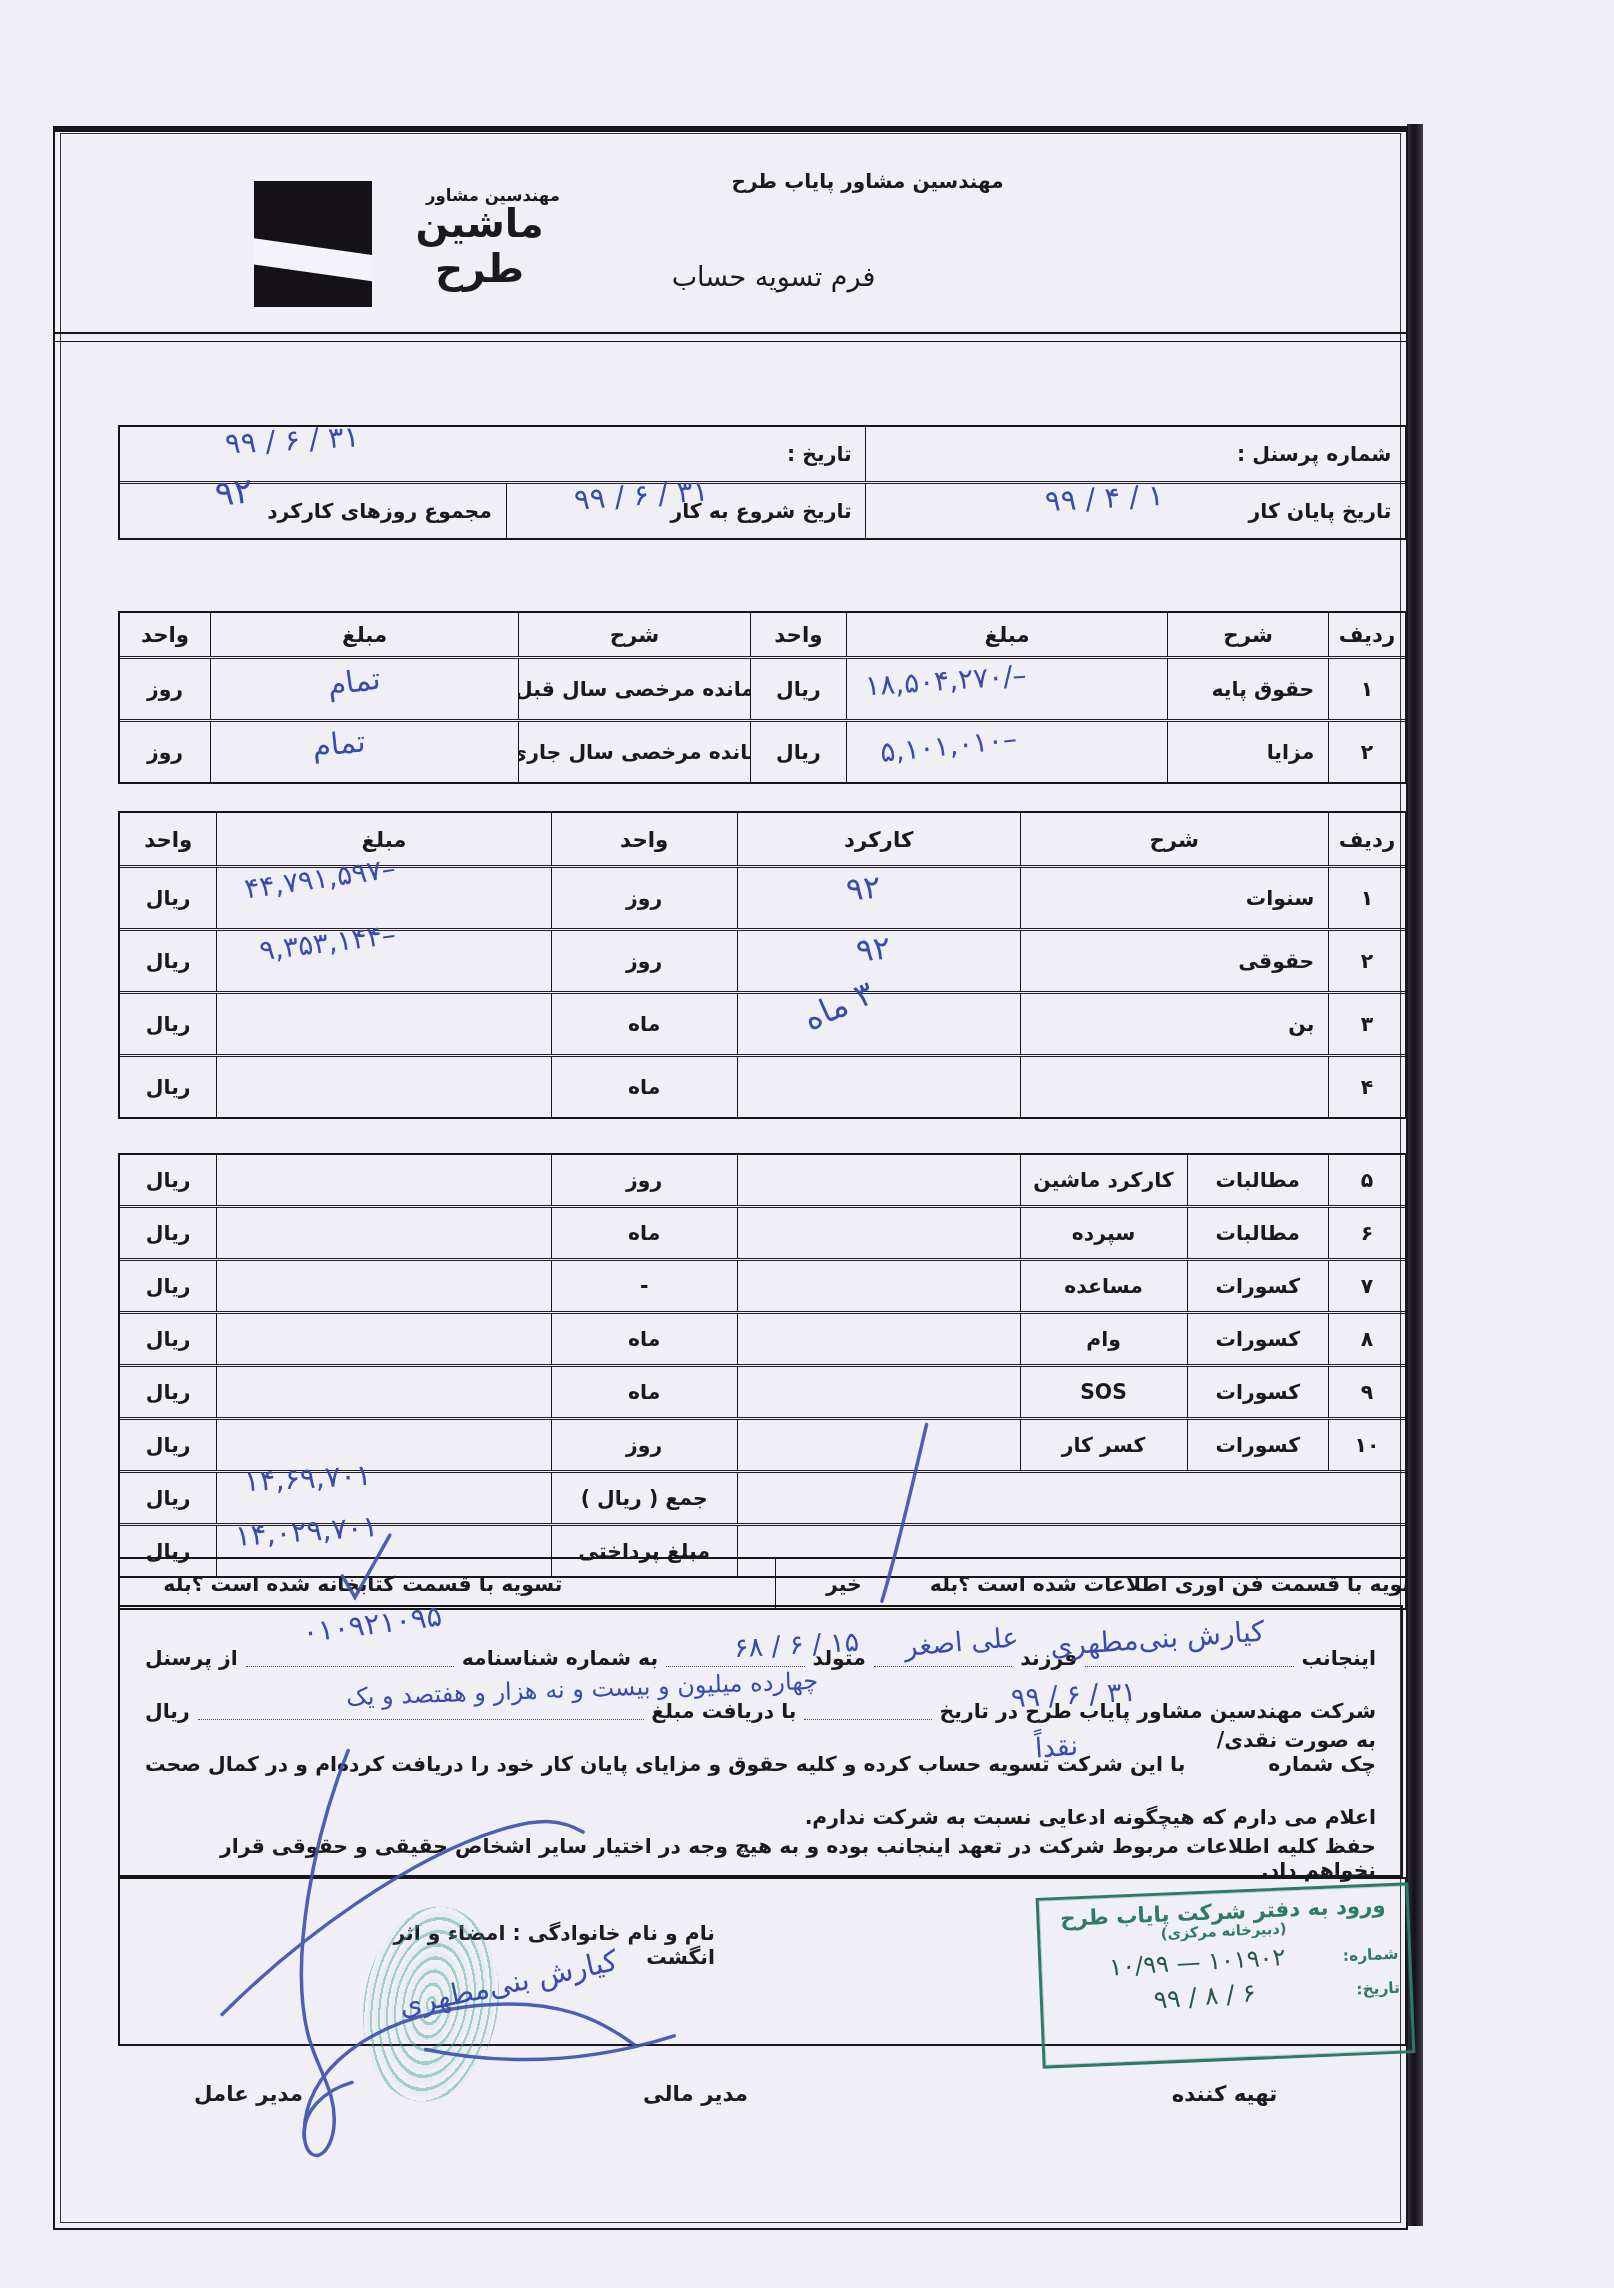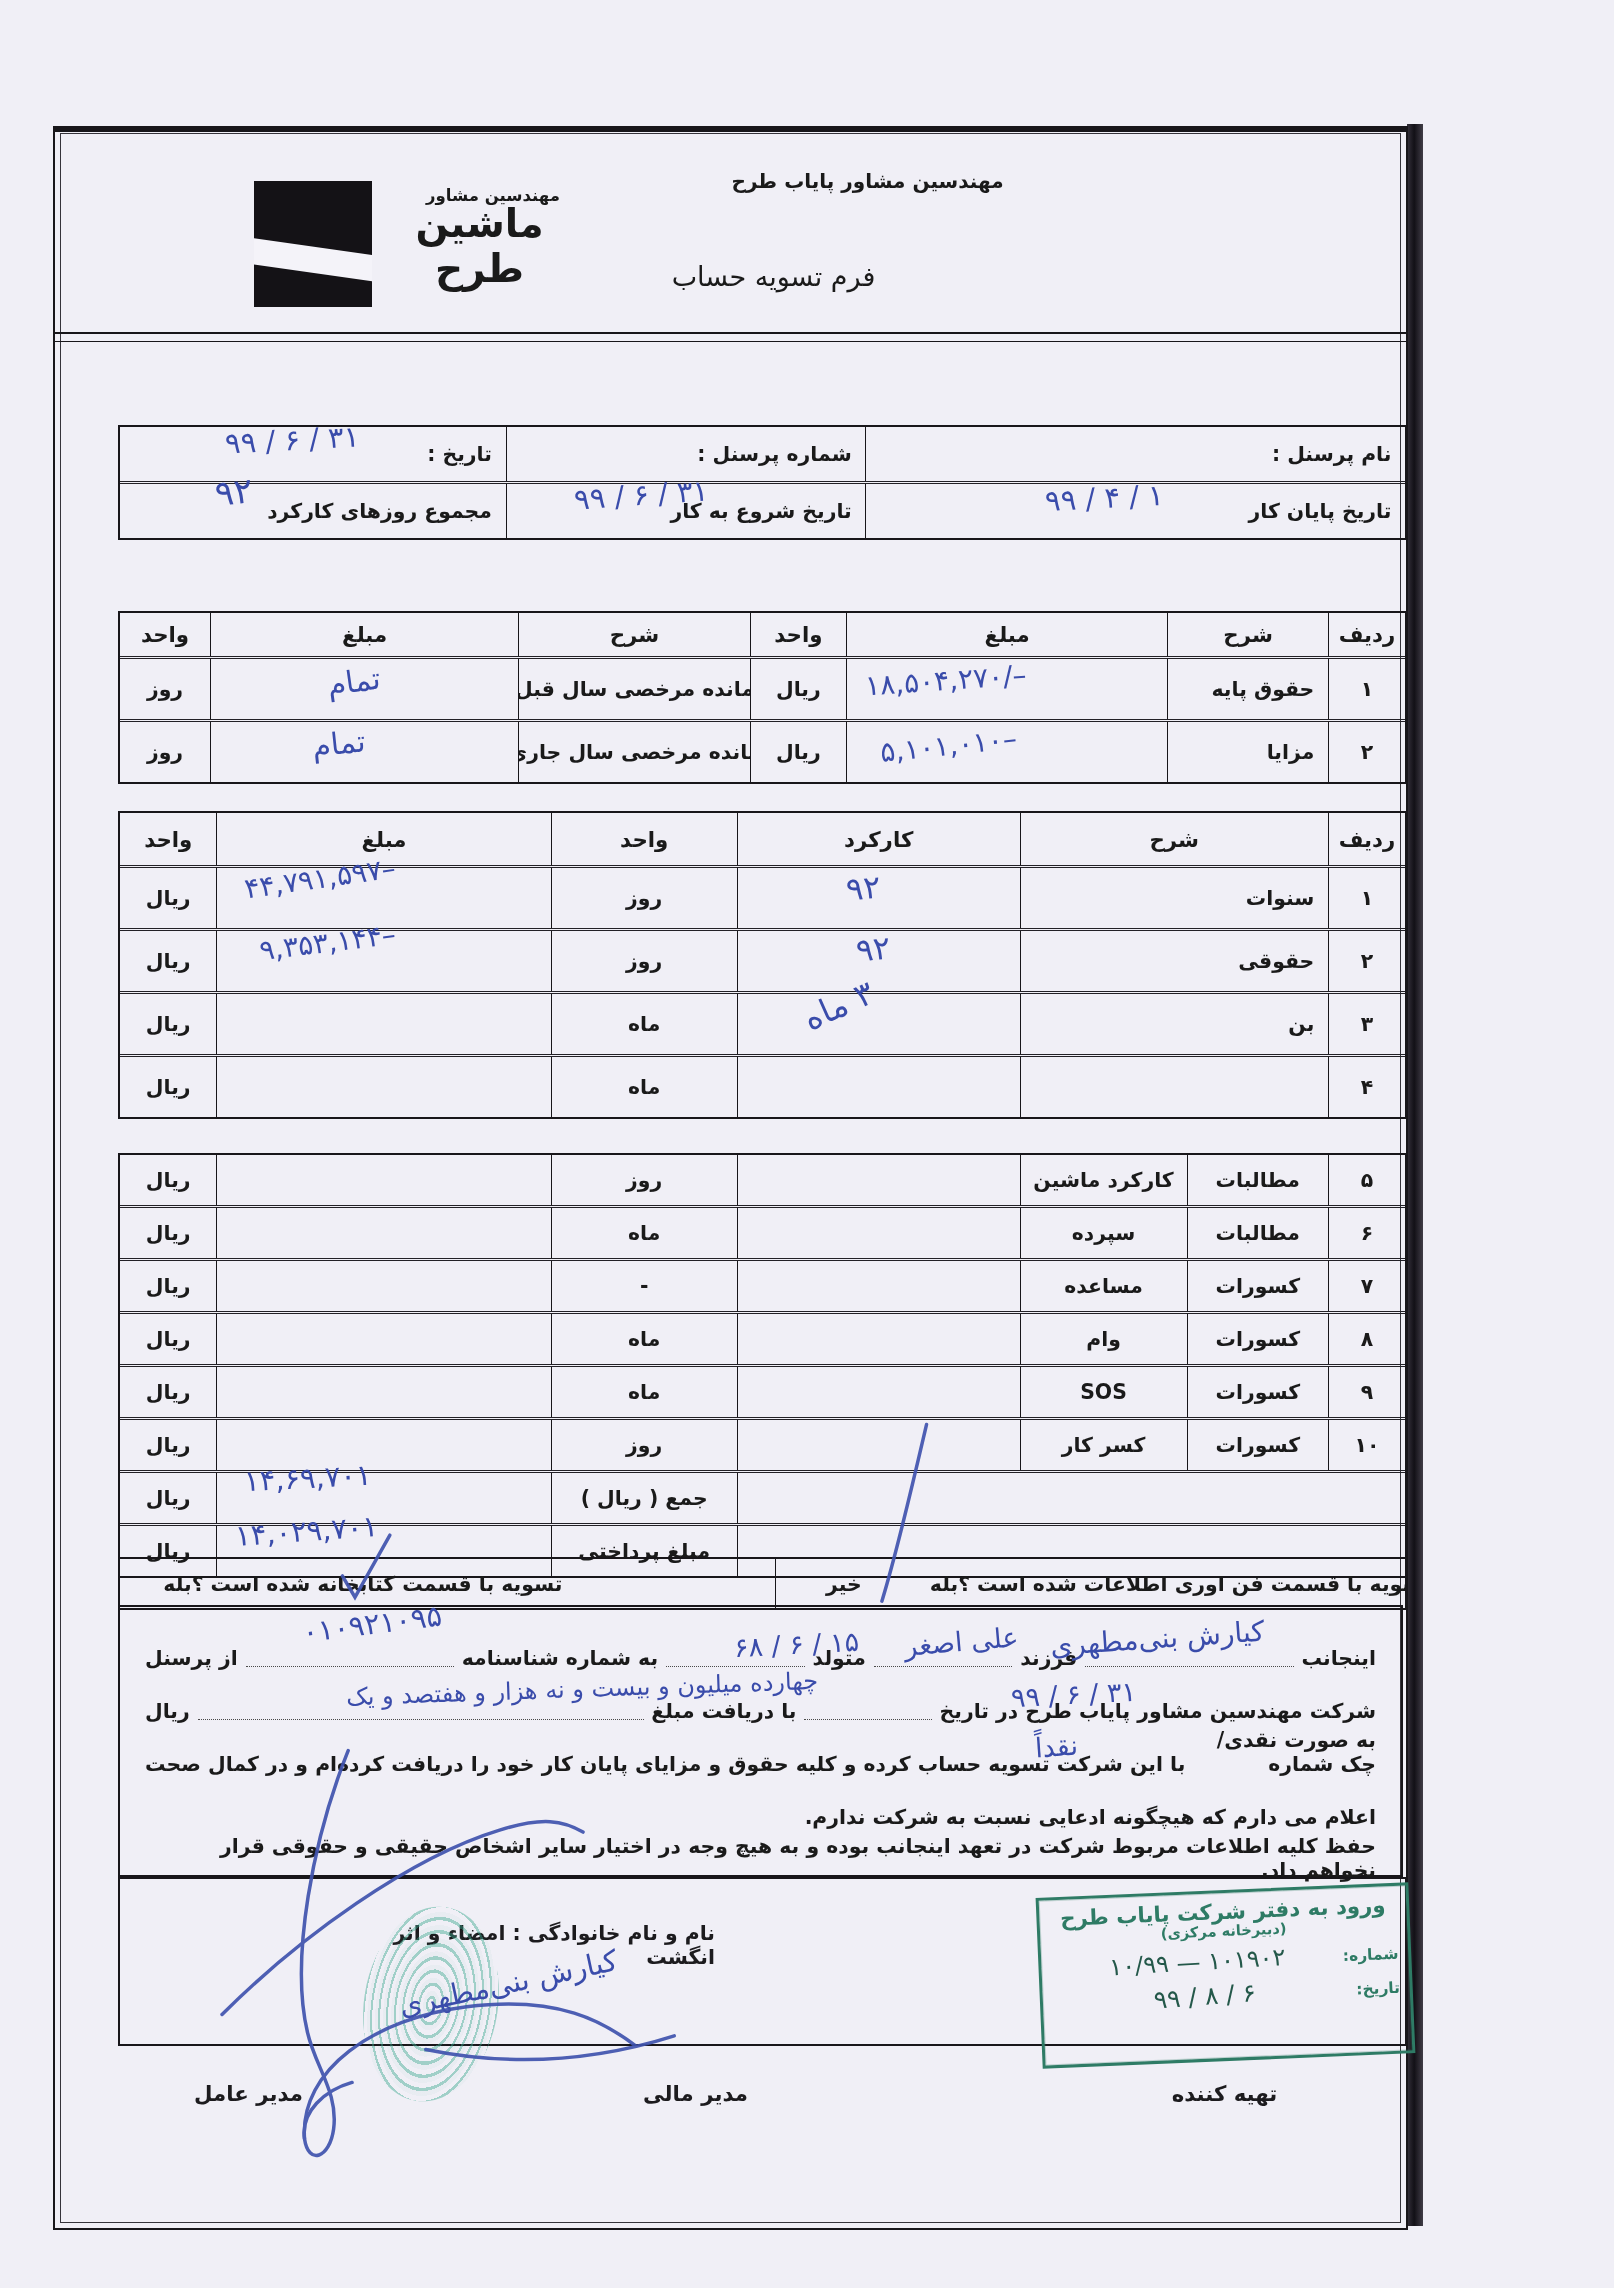--- a/index.html
+++ b/index.html
@@ -80,21 +80,20 @@
   <div class="abs" style="left:325px;top:54px;width:199px;text-align:center;direction:rtl;">
     <div style="font-size:16.5px;font-weight:bold;padding-left:27px;">مهندسین مشاور</div>
     <div style="font-size:39px;font-weight:bold;margin-top:-3.9px;letter-spacing:-1px;">ماشین طرح</div>
   </div>
 
   <div class="abs center" style="left:645px;top:37px;width:335px;font-size:20px;direction:rtl;font-weight:bold;">مهندسین مشاور پایاب طرح</div>
   <div class="abs center" style="left:573px;top:129px;width:291px;font-size:27px;direction:rtl;">فرم تسویه حساب</div>
 
   <div class="tbl" style="left:63px;top:293px;width:1285px;">
     <div class="trow" style="grid-template-columns:42% 28% 30%;height:54px;">
-      <div class="cell al">نام پرسنل :</div>
       <div class="cell al">شماره پرسنل :</div>
       <div class="cell al">تاریخ :</div>
     </div>
     <div class="trow" style="grid-template-columns:42% 28% 30%;height:54px;">
       <div class="cell al">تاریخ پایان کار</div>
       <div class="cell al">تاریخ شروع به کار</div>
       <div class="cell al">مجموع روزهای کارکرد</div>
     </div>
   </div>
 

